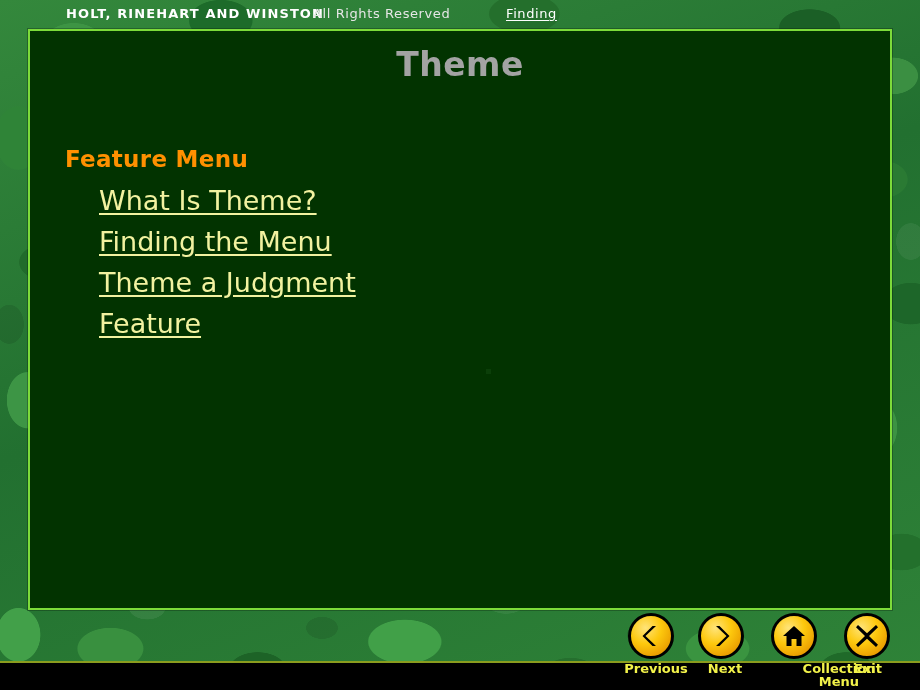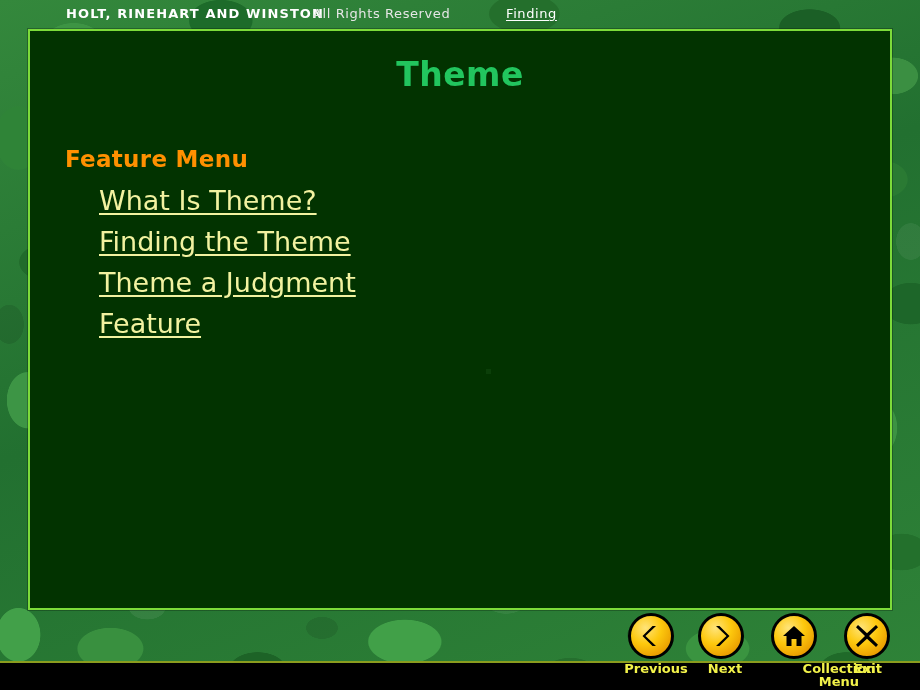--- a/index.html
+++ b/index.html
@@ -73,23 +73,23 @@
     width: 864px;
     height: 581px;
     background: #023300;
     border: 2px solid #7ddb3a;
     box-sizing: border-box;
     box-shadow: 0 0 0 1px rgba(0,0,0,.25);
   }
 
   #page-title {
     margin: 0;
-    padding-top: 24px;
+    padding-top: 14px;
     text-align: center;
-    color: #22c55e;
+    color: #a3a3a3;
     font-size: 33px;
     font-weight: bold;
     letter-spacing: .5px;
   }
 
   #feature-menu-heading {
     position: absolute;
     left: 35px;
     top: 115px;
     color: #ff9000;
@@ -223,21 +223,21 @@
   <div id="panel">
     <h1 id="page-title">Theme</h1>
 
     <div id="feature-menu-heading">Feature Menu</div>
 
     <ul id="menu-list">
       <li>
         <span class="menu-link">What Is Theme?</span>
       </li>
       <li>
-        <span class="menu-link">Finding the Theme</span>
+        <span class="menu-link">Finding the Menu</span>
       </li>
       <li>
         <span class="menu-link">Theme a Judgment</span>
       </li>
       <li>
         <span class="menu-link">Feature</span>
       </li>
     </ul>
 
     <div class="artifact-dot"></div>

